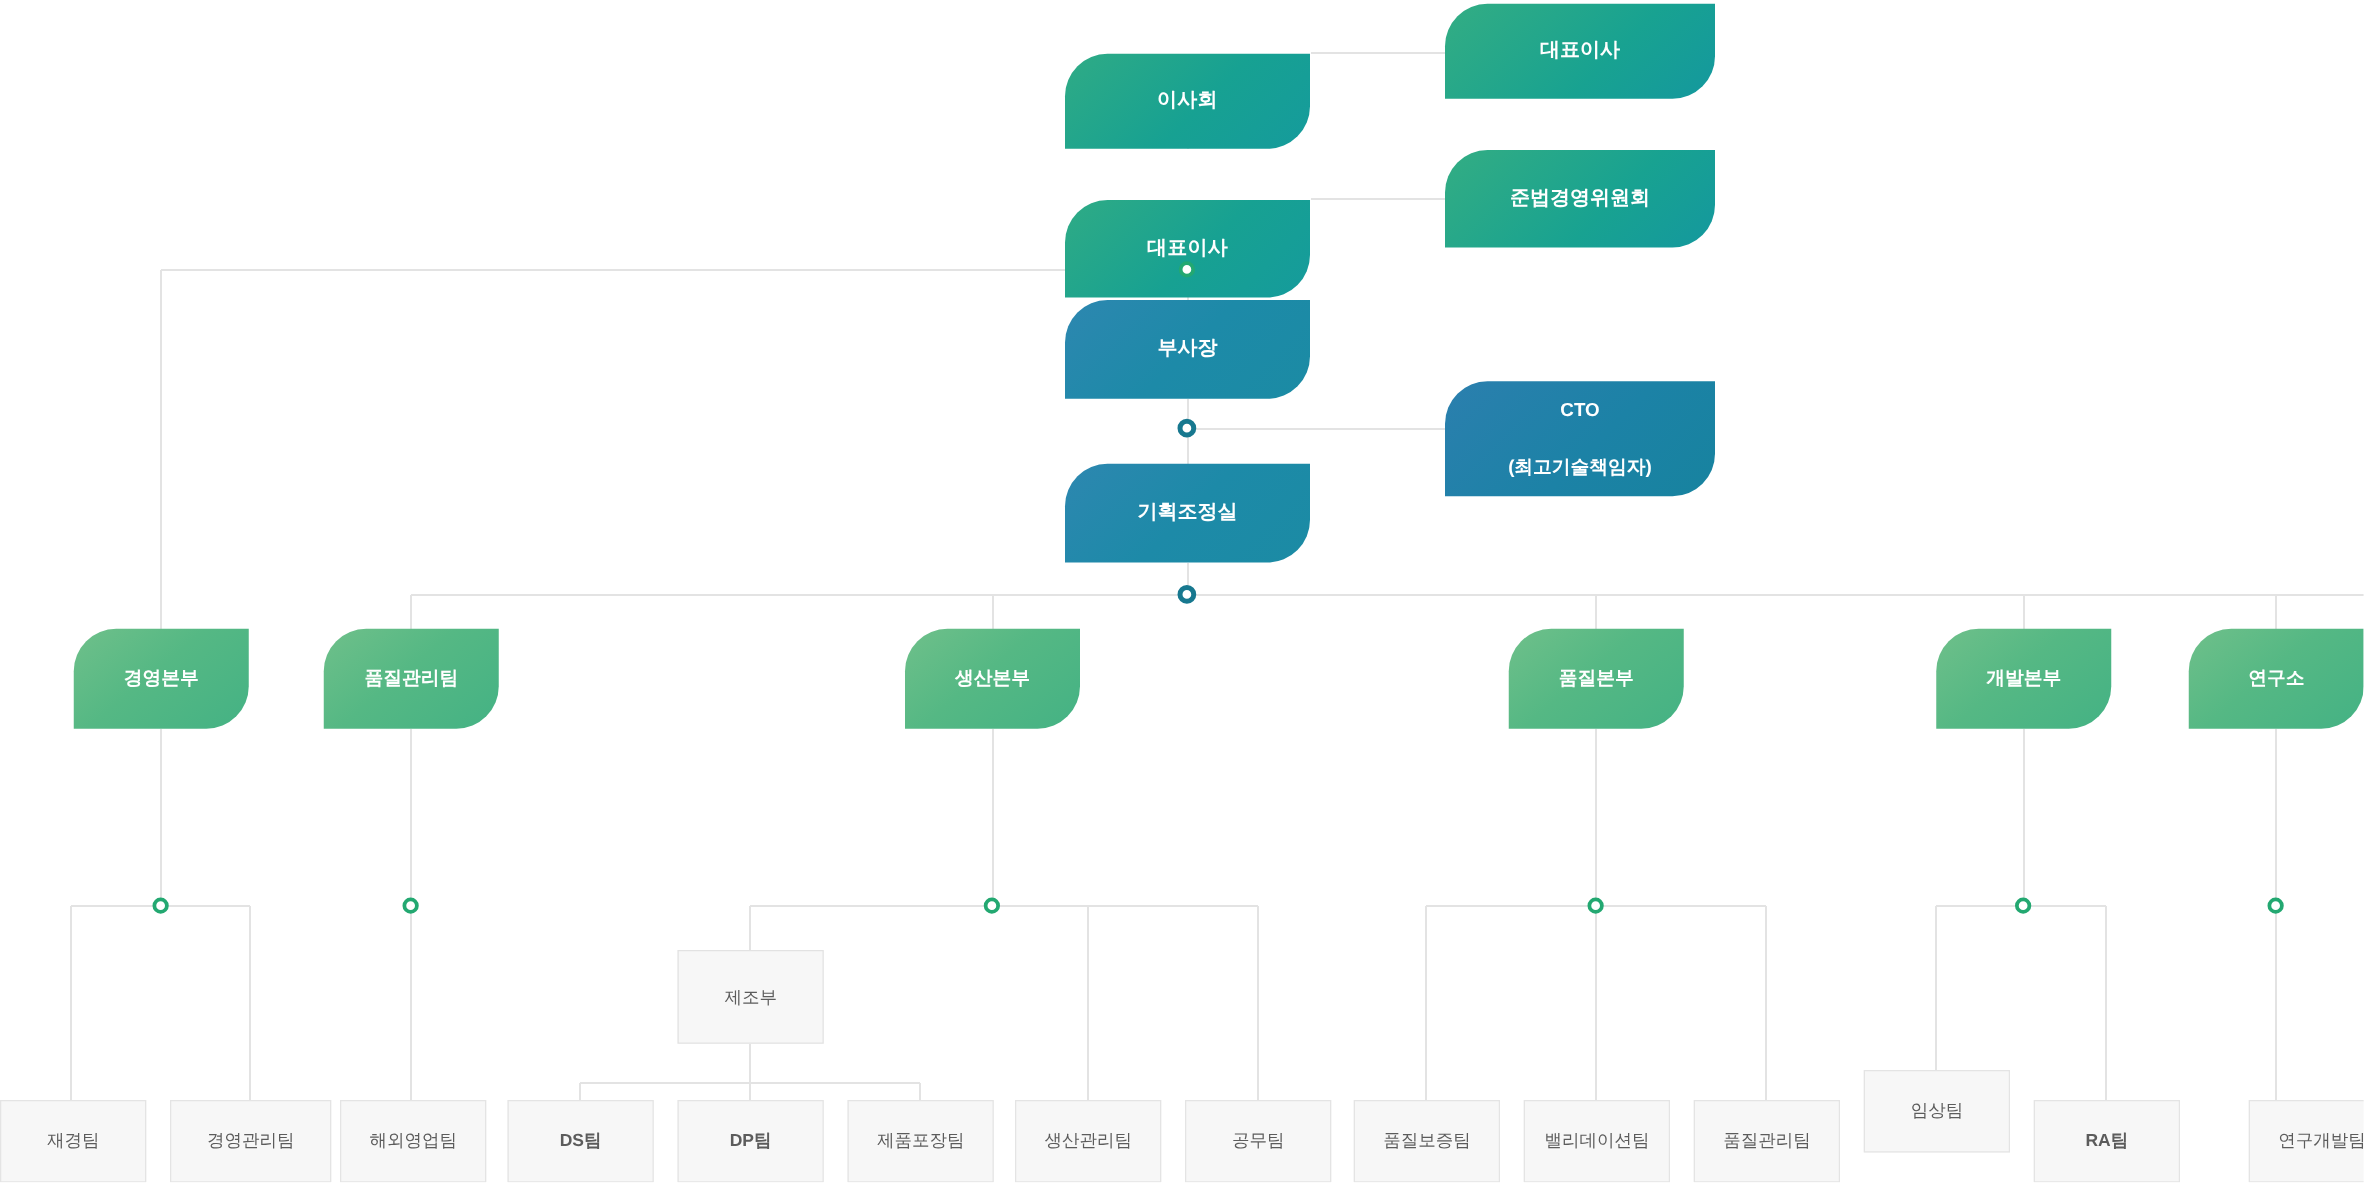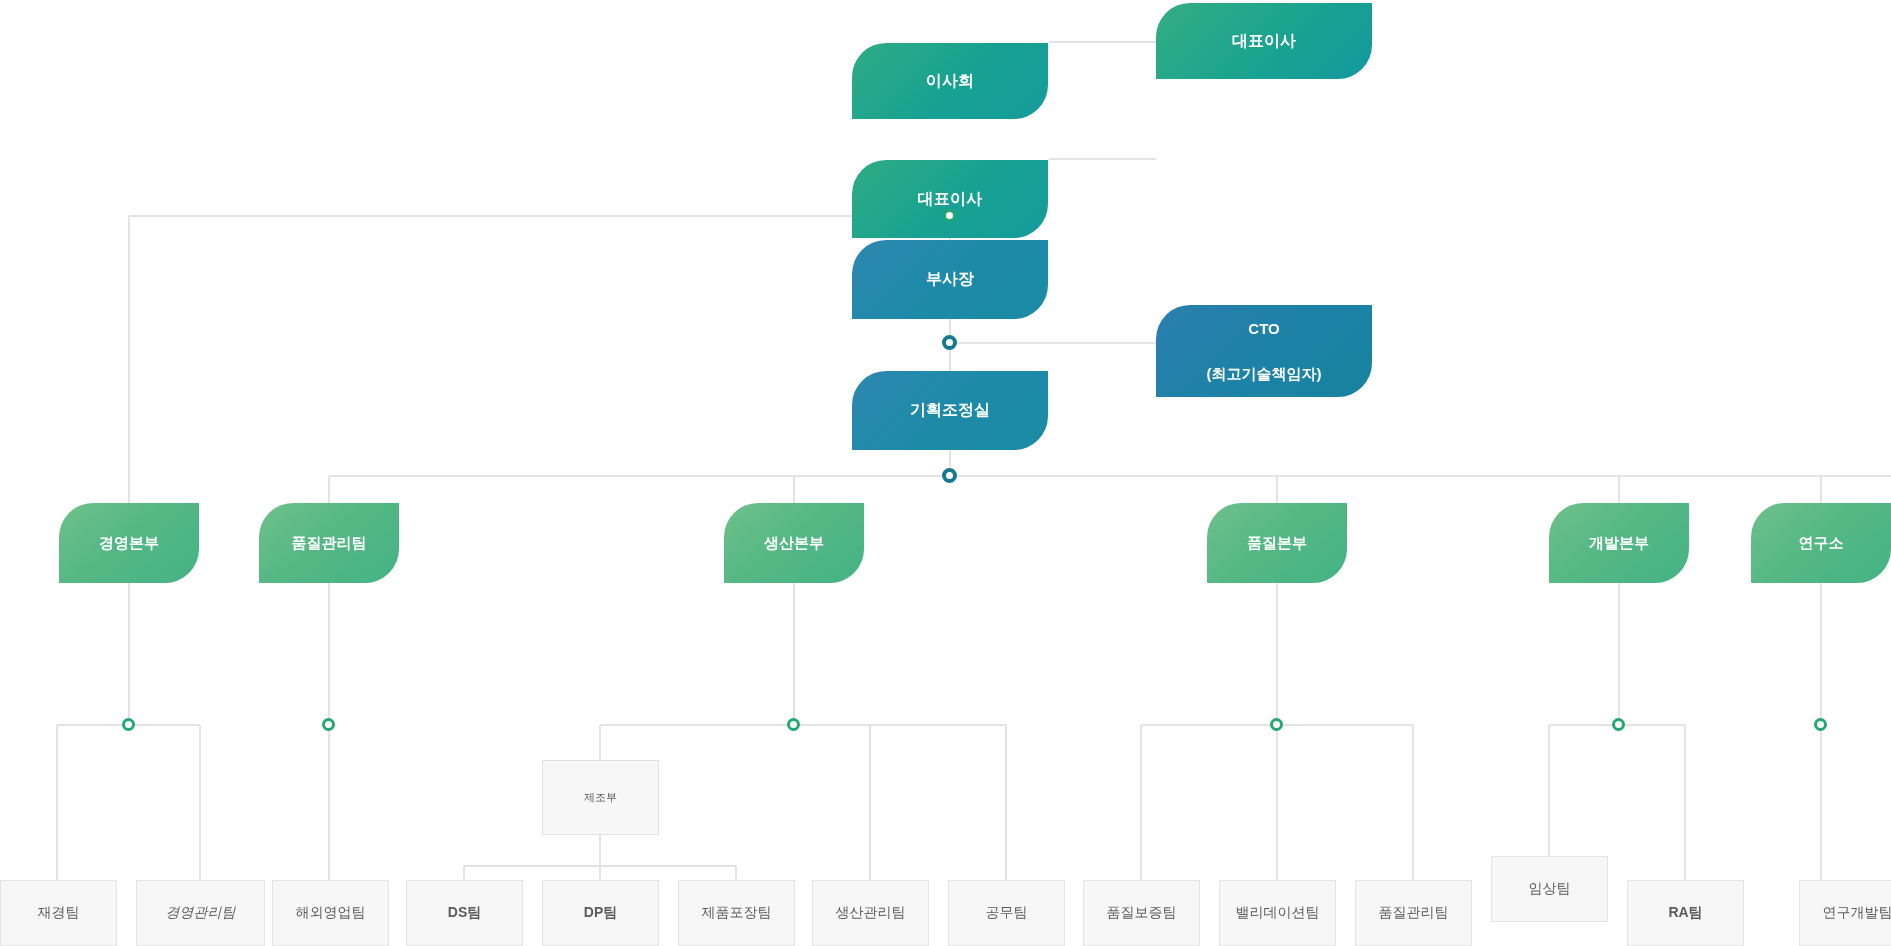--- a/index.html
+++ b/index.html
@@ -83,21 +83,21 @@
   .dept {
     position: absolute;
     box-sizing: border-box;
     display: flex;
     align-items: center;
     justify-content: center;
     text-align: center;
     background: #f7f7f7;
     border: 1px solid #e2e2e2;
     color: #5c5c5c;
-    font-size: 11px;
+    font-size: 14px;
     z-index: 5;
   }
 
   
   .team {
     position: absolute;
     box-sizing: border-box;
     display: flex;
     align-items: center;
     justify-content: center;
@@ -206,20 +206,23 @@
   </div>
 
   <div class="node lvl-exec-side leafshape" style="left:1156px; top:3px; width:216px; height:76px;">
     <span class="lbl">대표이사</span>
   </div>
 
   <div class="node lvl-exec leafshape" style="left:852px; top:120px; width:196px; height:78px;">
     <span class="lbl">대표이사</span>
   </div>
 
+  <div class="node lvl-exec-side leafshape" style="left:1156px; top:120px; width:216px; height:78px;">
+    <span class="lbl">준법경영위원회</span>
+  </div>
 
   <div class="node lvl-blue leafshape" style="left:852px; top:240px; width:196px; height:79px;">
     <span class="lbl">부사장</span>
   </div>
 
   <div class="node lvl-blue-dark leafshape" style="left:1156px; top:305px; width:216px; height:92px; flex-direction:column;gap:25px;">
     <span class="lbl">CTO</span>
     <span class="lbl">(최고기술책임자)</span>
   </div>
 
@@ -252,21 +255,21 @@
   </div>
 
   <div class="dept" style="left:542px; top:760px; width:117px; height:75px;">
     <span class="lbl">제조부</span>
   </div>
 
   <div class="team" style="left:0px; top:880px; width:117px; height:66px;">
     <span class="lbl">재경팀</span>
   </div>
 
-  <div class="team" style="left:136px; top:880px; width:129px; height:66px;font-style:italic;">
+  <div class="team" style="left:136px; top:880px; width:129px; height:66px;">
     <span class="lbl">경영관리팀</span>
   </div>
 
   <div class="team" style="left:272px; top:880px; width:117px; height:66px;">
     <span class="lbl">해외영업팀</span>
   </div>
 
   <div class="team has-latin" style="left:406px; top:880px; width:117px; height:66px;">
     <span class="lbl">DS팀</span>
   </div>

